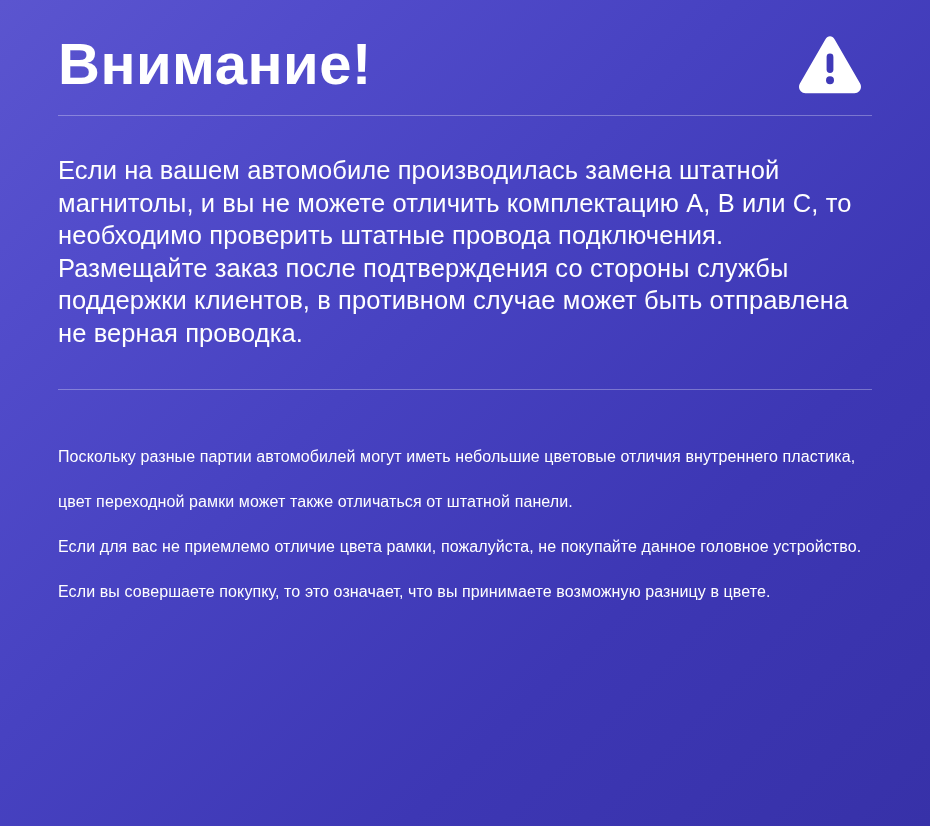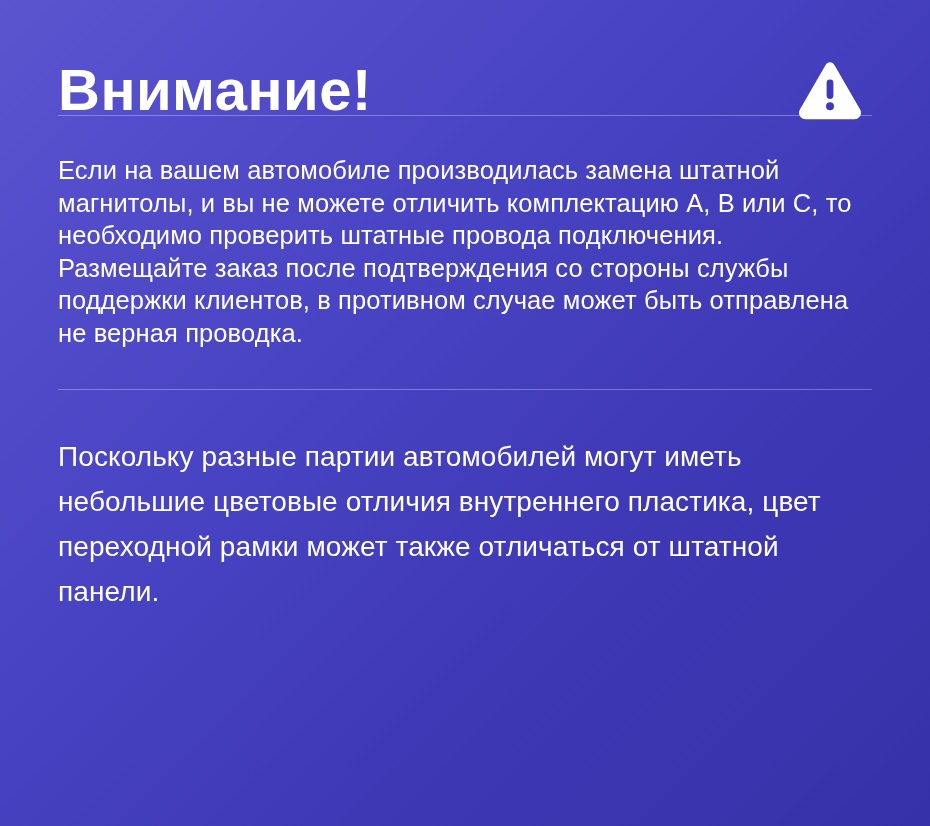--- a/index.html
+++ b/index.html
@@ -38,21 +38,21 @@
     color: #ffffff;
     -webkit-font-smoothing: antialiased;
   }
 
   
   .notice-header {
     position: relative;
     display: flex;
     align-items: flex-start;
     justify-content: space-between;
-    padding-top: 58px;
+    padding-top: 32px;
     height: 115px;
     box-sizing: border-box;
     text-align: center;
   }
 
   .notice-title {
     margin: 0;
     font-size: 58px;
     line-height: 64px;
     font-weight: 700;
@@ -98,21 +98,21 @@
     letter-spacing: 0.1px;
     color: #ffffff;
     max-width: 800px;
   }
 
   .block-secondary {
     padding-top: 44px;
   }
   .block-secondary p {
     margin: 0;
-    font-size: 28px;
+    font-size: 16px;
     line-height: 45px;
     font-weight: 500;
     letter-spacing: 0.1px;
     color: #ffffff;
     max-width: 820px;
   }
   .block-secondary p + p {
     margin-top: 0px;
   }
 </style>
@@ -136,15 +136,16 @@
   <hr class="divider divider-top">
 
   <div class="block-primary">
     <p>Если на вашем автомобиле производилась замена штатной магнитолы, и вы не можете отличить комплектацию A, B или C, то необходимо проверить штатные провода подключения. Размещайте заказ после подтверждения со стороны службы поддержки клиентов, в противном случае может быть отправлена не верная проводка.</p>
   </div>
 
   <hr class="divider divider-mid">
 
   <div class="block-secondary">
     <p>Поскольку разные партии автомобилей могут иметь небольшие цветовые отличия внутреннего пластика, цвет переходной рамки может также отличаться от штатной панели.</p>
+    <p>Если для вас не приемлемо отличие цвета рамки, пожалуйста, не покупайте данное головное устройство. Если вы совершаете покупку, то это означает, что вы принимаете возможную разницу в цвете.</p>
   </div>
 
 </div>
 
 </body></html>

